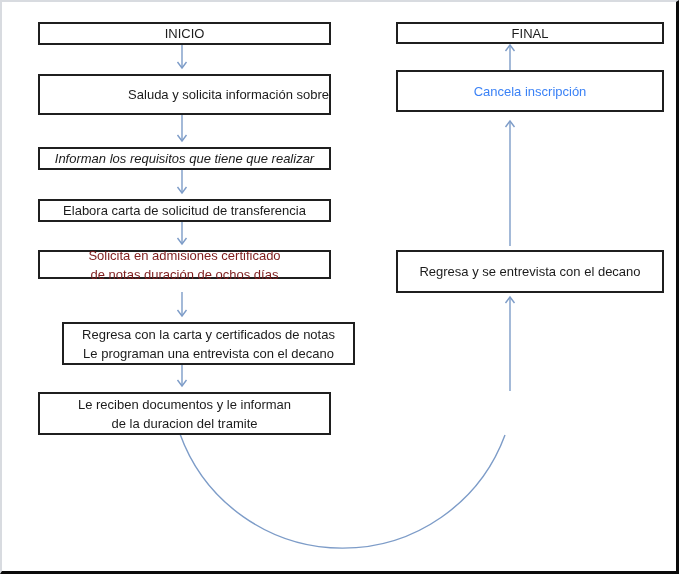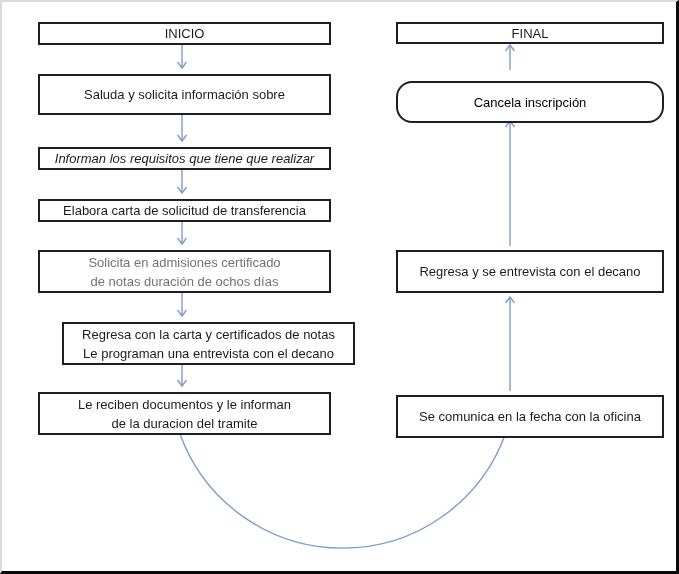--- a/index.html
+++ b/index.html
@@ -69,56 +69,53 @@
     <line class="connector" stroke-width="1.4" x1="510" y1="246" x2="510" y2="121" marker-end="url(#vhead)" stroke="#7d9cc8"></line>
     <line class="connector" stroke-width="1.4" x1="510" y1="391" x2="510" y2="297" marker-end="url(#vhead)" stroke="#7d9cc8"></line>
 
     <path class="connector" stroke-width="1.4" fill="none" d="M 180 434 A 173 173 0 0 0 505 435" stroke="#7d9cc8"></path>
   </svg>
 
   <div class="node lcol" style="top: 20px; height: 23px; border-color: rgb(31, 31, 31); color: rgb(28, 28, 28);">
     <div>INICIO</div>
   </div>
 
-  <div class="node lcol" style="top: 72px; height: 41px; border-color: rgb(31, 31, 31); color: rgb(28, 28, 28);">
+  <div class="node lcol" style="top: 72px; height: 41px; border-color: rgb(31, 31, 31); color: rgb(28, 28, 28); align-items: flex-end;">
     <div>Saluda y solicita información sobre</div>
   </div>
 
   <div class="node lcol" style="top: 145px; height: 23px; border-color: rgb(31, 31, 31); color: rgb(28, 28, 28); font-style: italic;">
     <div>Informan los requisitos que tiene que realizar</div>
   </div>
 
   <div class="node lcol" style="top: 197px; height: 23px; border-color: rgb(31, 31, 31); color: rgb(28, 28, 28);">
     <div>Elabora carta de solicitud de transferencia</div>
   </div>
 
-  <div class="node lcol" style="top: 248px; height: 43px; border-color: rgb(31, 31, 31); color: #737373;">
+  <div class="node lcol" style="top: 248px; height: 29px; border-color: rgb(31, 31, 31); color: #7f1d1d;">
     <div>Solicita en admisiones certificado</div>
     <div>de notas duración de ochos días</div>
   </div>
 
   <div class="node lcol" style="top: 320px; height: 43px; border-color: rgb(31, 31, 31); color: rgb(28, 28, 28); margin-left: 24px;">
     <div>Regresa con la carta y certificados de notas</div>
     <div>Le programan una entrevista con el decano</div>
   </div>
 
   <div class="node lcol" style="top: 390px; height: 43px; border-color: rgb(31, 31, 31); color: rgb(28, 28, 28);">
     <div>Le reciben documentos y le informan</div>
     <div>de la duracion del tramite</div>
   </div>
 
   <div class="node rcol" style="top: 20px; height: 22px; border-color: rgb(31, 31, 31); color: rgb(28, 28, 28);">
     <div>FINAL</div>
   </div>
 
-  <div class="node rcol" style="top: 79px; height: 42px; border-color: rgb(31, 31, 31); color: #000000; border-radius: 16px;">
+  <div class="node rcol" style="top: 68px; height: 42px; border-color: rgb(31, 31, 31); color: #3b82f6;">
     <div>Cancela inscripción</div>
   </div>
 
   <div class="node rcol" style="top: 248px; height: 43px; border-color: rgb(31, 31, 31); color: rgb(28, 28, 28);">
     <div>Regresa y se entrevista con el decano</div>
   </div>
 
-  <div class="node rcol" style="top: 393px; height: 43px; border-color: rgb(31, 31, 31); color: rgb(28, 28, 28);">
-    <div>Se comunica en la fecha con la oficina</div>
-  </div>
 
 </div>
 
 </body></html>

